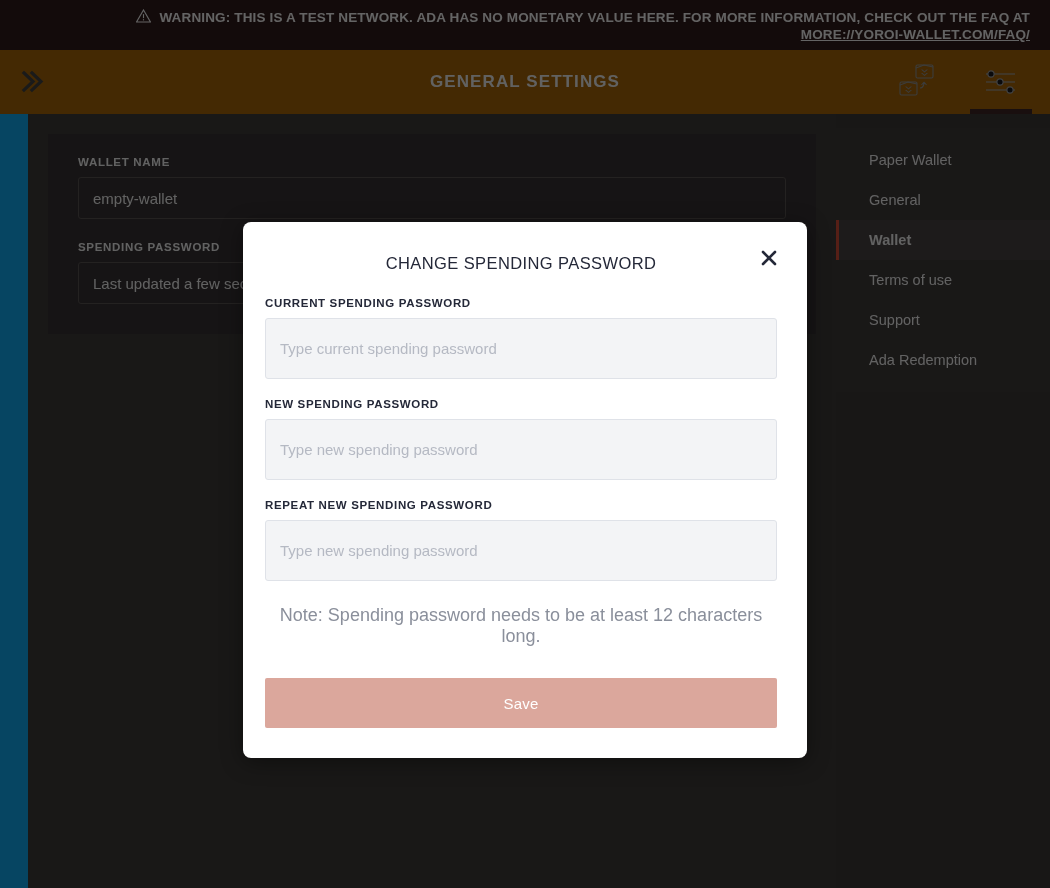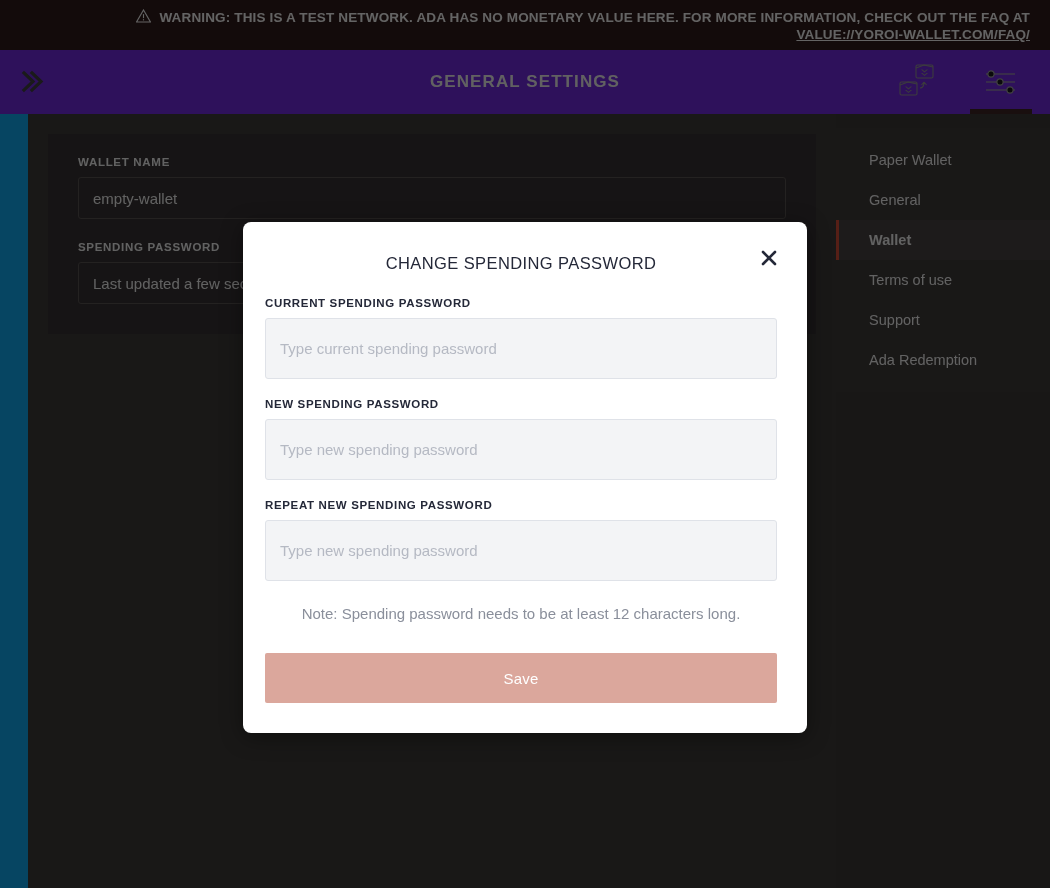--- a/index.html
+++ b/index.html
@@ -52,21 +52,21 @@
     letter-spacing: 0.15px;
     color: #ededed;
     text-decoration: underline;
     cursor: pointer;
     white-space: nowrap;
   }
 
   
   .topbar {
     height: 64px;
-    background: #6d28d9;
+    background: #a16207;
     display: flex;
     align-items: center;
     position: relative;
     padding: 0 18px;
   }
   .logo {
     width: 34px;
     height: 34px;
     display: flex;
     align-items: center;
@@ -237,21 +237,21 @@
     border-radius: 3px;
     font-size: 15px;
     font-family: "Liberation Sans", sans-serif;
     color: #242838;
     padding: 0 14px;
     outline: none;
   }
   .modal-input::placeholder { color: #b5b9c3; }
   .modal-note {
     text-align: center;
-    font-size: 15px;
+    font-size: 18px;
     color: #8a8f9b;
     margin: 24px 0 18px 0;
   }
   .modal-save {
     width: 100%;
     height: 50px;
     background: #dba79c;
     border: none;
     border-radius: 2px;
     color: #ffffff;
@@ -271,21 +271,21 @@
     <div class="warning-line1">
       <span class="warning-icon">
         <svg width="15" height="14" viewBox="0 0 16 14" aria-hidden="true">
           <path d="M8 0.6 L15.4 13.4 L0.6 13.4 Z" fill="none" stroke="#ededed" stroke-width="1.2"></path>
           <rect x="7.4" y="5" width="1.2" height="4.3" fill="#ededed"></rect>
           <rect x="7.4" y="10.4" width="1.2" height="1.3" fill="#ededed"></rect>
         </svg>
       </span>
       <span>WARNING: THIS IS A TEST NETWORK. ADA HAS NO MONETARY VALUE HERE. FOR MORE INFORMATION, CHECK OUT THE FAQ AT</span>
     </div>
-    <a class="warning-line2">VALUE://YOROI-WALLET.COM/FAQ/</a>
+    <a class="warning-line2">MORE://YOROI-WALLET.COM/FAQ/</a>
   </div>
 
   <div class="topbar">
     <div class="logo">
       <svg width="30" height="30" viewBox="0 0 30 30" aria-hidden="true">
         <g fill="none" stroke="#3d3d3d" stroke-width="3.2" stroke-linecap="square">
           <polyline points="4,6 13,14.5 4,23"></polyline>
           <polyline points="12,6 21,14.5 12,23"></polyline>
         </g>
       </svg>

